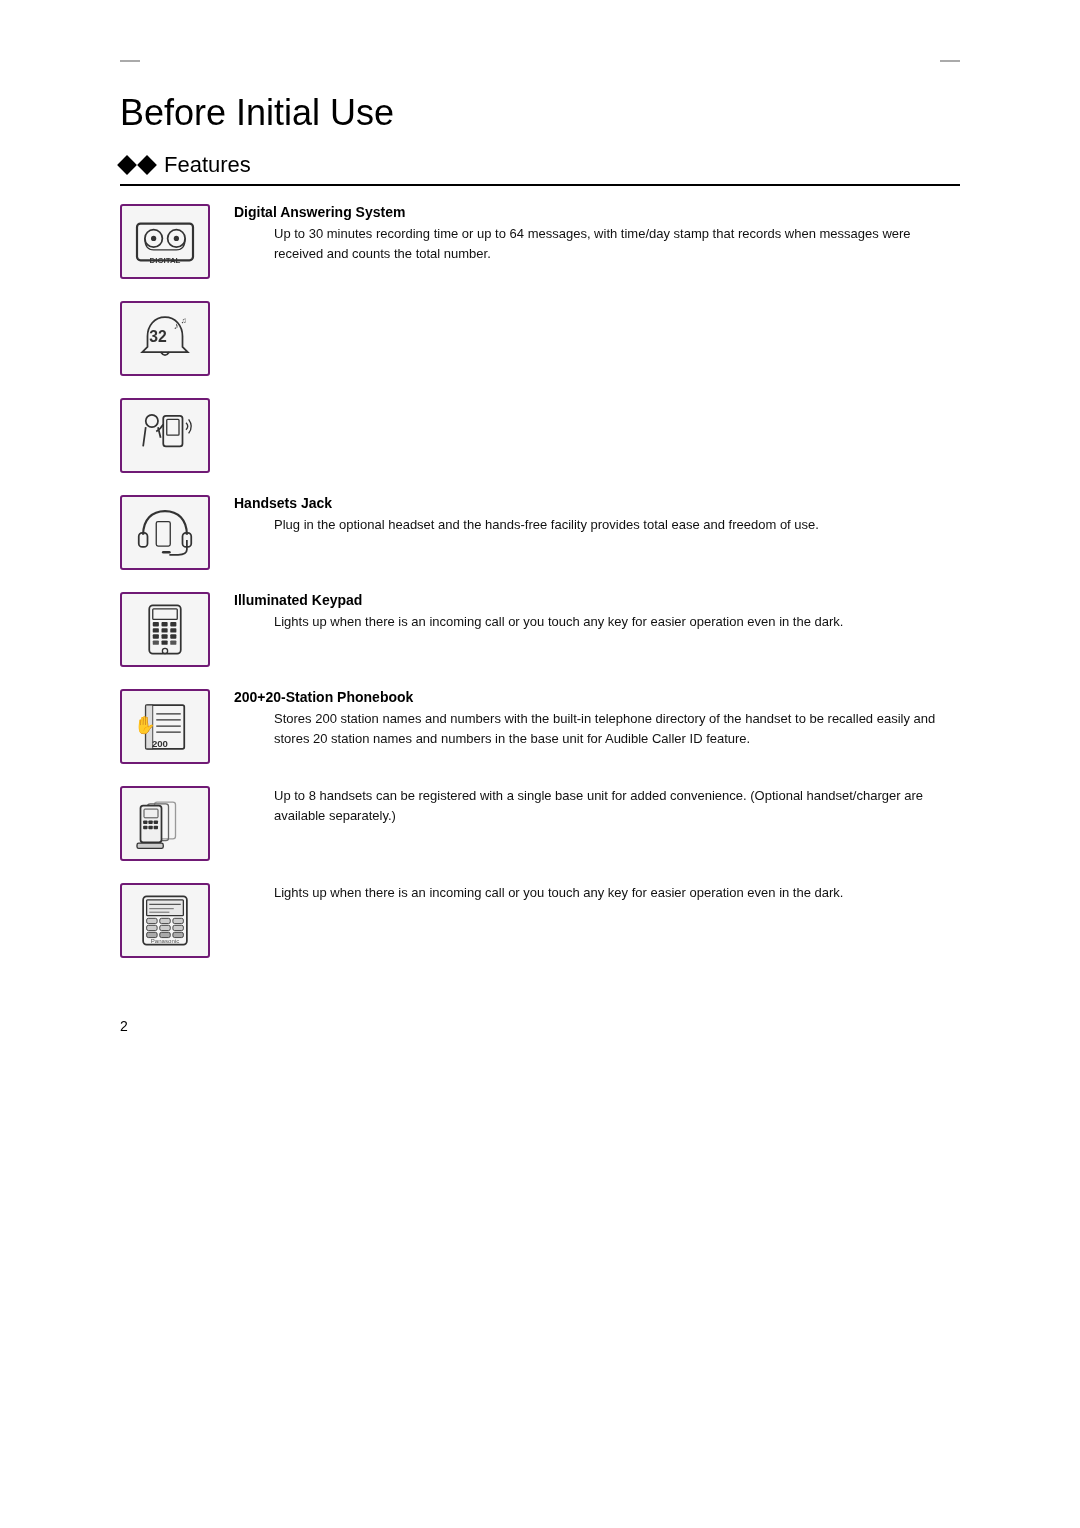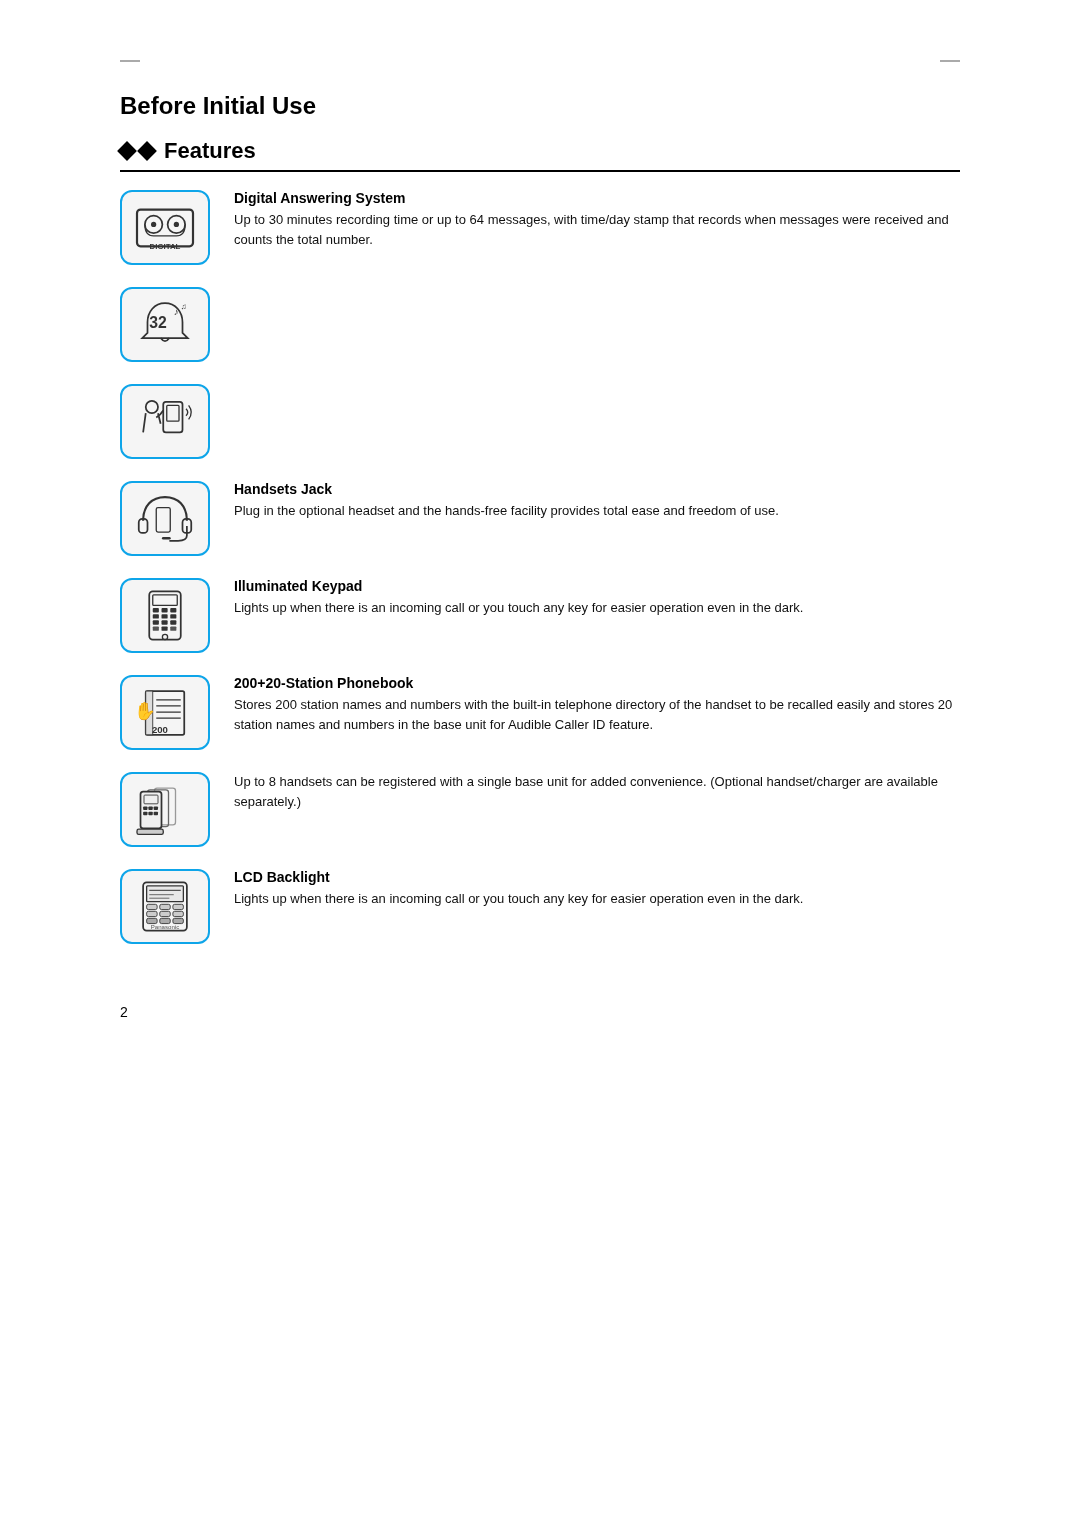--- a/index.html
+++ b/index.html
@@ -12,29 +12,29 @@
       background: #ffffff;
       font-family: Arial, Helvetica, sans-serif;
       font-size: 14px;
       color: #000000;
       width: 1080px;
       min-height: 1528px;
       padding: 60px 120px 80px 120px;
     }
 
     .page-title {
-      font-size: 24px;
-      font-weight: bold;
+      font-size: 36px;
+      font-weight: normal;
       margin-bottom: 18px;
       margin-top: 12px;
     }
 
     .section-title {
       font-size: 22px;
-      font-weight: bold;
+      font-weight: normal;
       display: flex;
       align-items: center;
       gap: 8px;
       margin-bottom: 18px;
       border-bottom: 2px solid #000;
       padding-bottom: 6px;
     }
 
     .diamond-icon {
       display: inline-block;
@@ -61,22 +61,22 @@
       display: flex;
       flex-direction: row;
       gap: 24px;
       align-items: flex-start;
     }
 
     .feature-icon {
       width: 90px;
       min-width: 90px;
       height: 75px;
-      border: 2px solid #0ea5e9;
-      border-radius: 12px;
+      border: 2px solid #701a75;
+      border-radius: 3px;
       display: flex;
       align-items: center;
       justify-content: center;
       background: #f5f5f5;
       overflow: hidden;
     }
 
     .feature-content {
       flex: 1;
     }
@@ -84,20 +84,21 @@
     .feature-title {
       font-weight: bold;
       font-size: 14px;
       margin-bottom: 4px;
     }
 
     .feature-desc {
       font-size: 13px;
       line-height: 1.5;
       color: #111;
+      margin-left: 40px;
     }
 
     .page-number {
       margin-top: 60px;
       font-size: 14px;
     }
 
     .icon-svg {
       width: 70px;
       height: 65px;
@@ -303,20 +304,19 @@
         <rect x="49" y="38" width="12" height="6" rx="2" fill="#ccc" stroke="#333" stroke-width="1"></rect>
 
         <rect x="19" y="46" width="12" height="6" rx="2" fill="#aaa" stroke="#333" stroke-width="1"></rect>
         <rect x="34" y="46" width="12" height="6" rx="2" fill="#aaa" stroke="#333" stroke-width="1"></rect>
         <rect x="49" y="46" width="12" height="6" rx="2" fill="#aaa" stroke="#333" stroke-width="1"></rect>
 
         <text x="40" y="58" text-anchor="middle" font-size="7" font-family="Arial" fill="#555">Panasonic</text>
       </svg>
     </div>
     <div class="feature-content">
-      <div class="feature-title">LCD Backlight</div>
       <div class="feature-desc">Lights up when there is an incoming call or you touch any key for easier operation even in the dark.</div>
     </div>
   </div>
 
 </div>
 
 <div class="page-number">2</div>
 
 </body></html>

